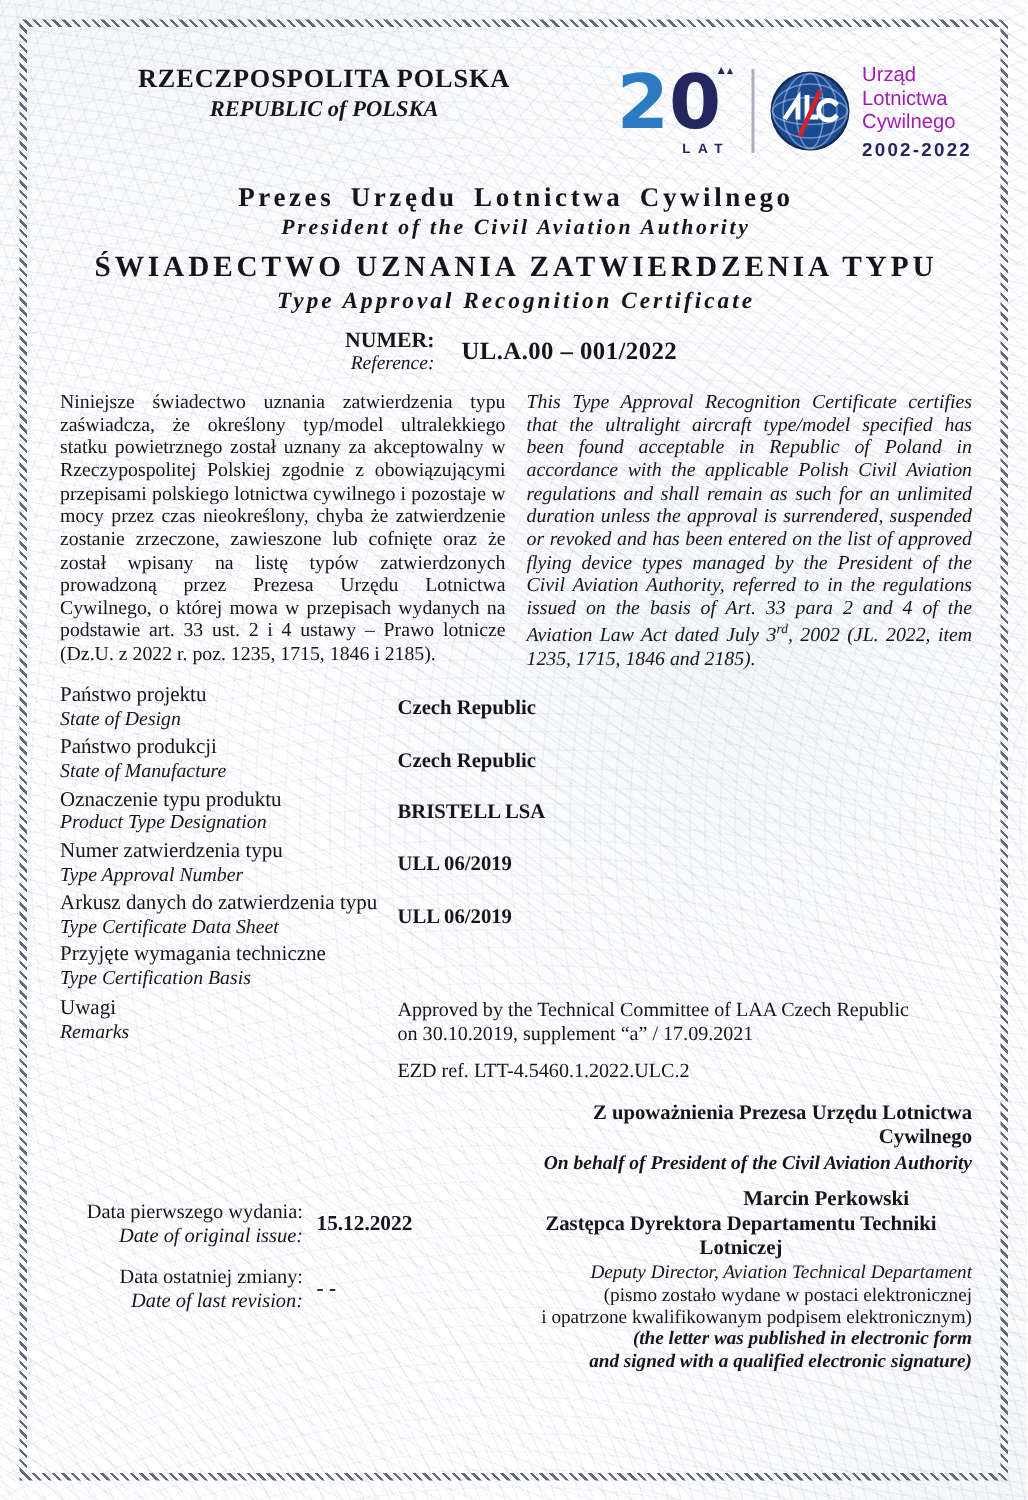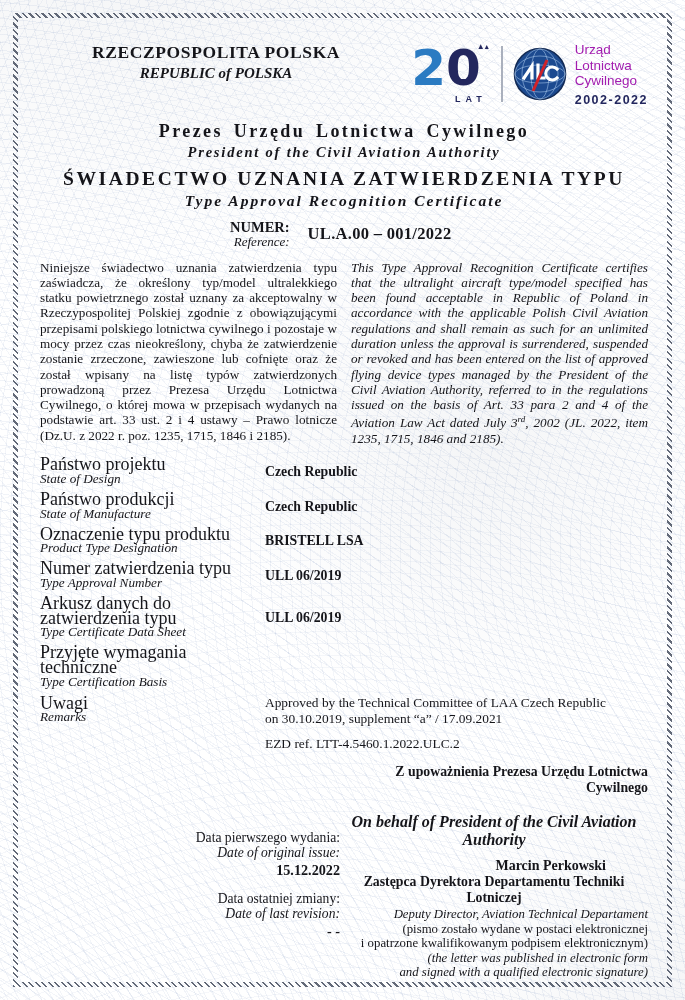--- a/index.html
+++ b/index.html
@@ -61,43 +61,43 @@
   
   .intro { display:flex; gap:14px; margin-top:10px; }
   .intro p { width:297px; font-size:13.2px; line-height:15.3px; text-align:justify; }
   .intro .en { font-style:italic; }
   sup { font-size:9px; }
 
   
   .fields { margin-top:11px; }
   .frow { display:flex; align-items:center; margin-bottom:5px; }
   .flabel { width:225px; }
-  .lp { font-size:18px; line-height:14.8px; }
+  .lp { font-size:14px; line-height:14.8px; }
   .le { font-style:italic; font-size:13.2px; line-height:14.8px; }
   .fvalue { flex:1; font-weight:bold; font-size:13.8px; line-height:16px; }
   .fvalue.regular { font-weight:normal; font-size:13.4px; }
   .frow.top { align-items:flex-start; }
   .frow.top .flabel { padding-top:1px; }
   .vgap { margin-top:9px; }
 
   
   .bottom { display:flex; margin-top:12px; }
   .dates { width:300px; margin-top:66px; }
-  .drow { display:flex; align-items:flex-end; margin-bottom:12px;flex-direction:column; }
+  .drow { display:flex; align-items:center; margin-bottom:12px; }
   .dlabel { width:162px; text-align:right; font-size:13.6px; line-height:15.6px; }
   .dlabel .it { font-style:italic; }
   .dvalue { font-weight:bold; font-size:14.2px; padding-left:9px; padding-top:1px; }
   .sig { flex:1; text-align:right; }
   .sig-auth-pl { font-weight:bold; font-size:13.8px; }
-  .sig-auth-en { font-weight:bold; font-style:italic; font-size:16px; margin-top:17px;text-align:center; }
+  .sig-auth-en { font-weight:bold; font-style:italic; font-size:13px; margin-top:1px; }
   .sig-name { font-weight:bold; font-size:14px; margin-top:9px; margin-right:42px; }
   .sig-role-pl { font-weight:bold; font-size:13.8px; margin-top:0;text-align:center; }
   .sig-role-en { font-style:italic; font-size:12.8px; margin-top:1px; }
   .sig-note { font-size:12.8px; line-height:14.6px; }
-  .sig-note.it { font-style:italic; }
+  .sig-note.it { font-style:italic;font-weight:bold; }
 </style>
 </head>
 <body>
 
 <div class="bg"></div>
 <div class="frame"></div>
 
 <div class="content">
 
   <div class="header">

